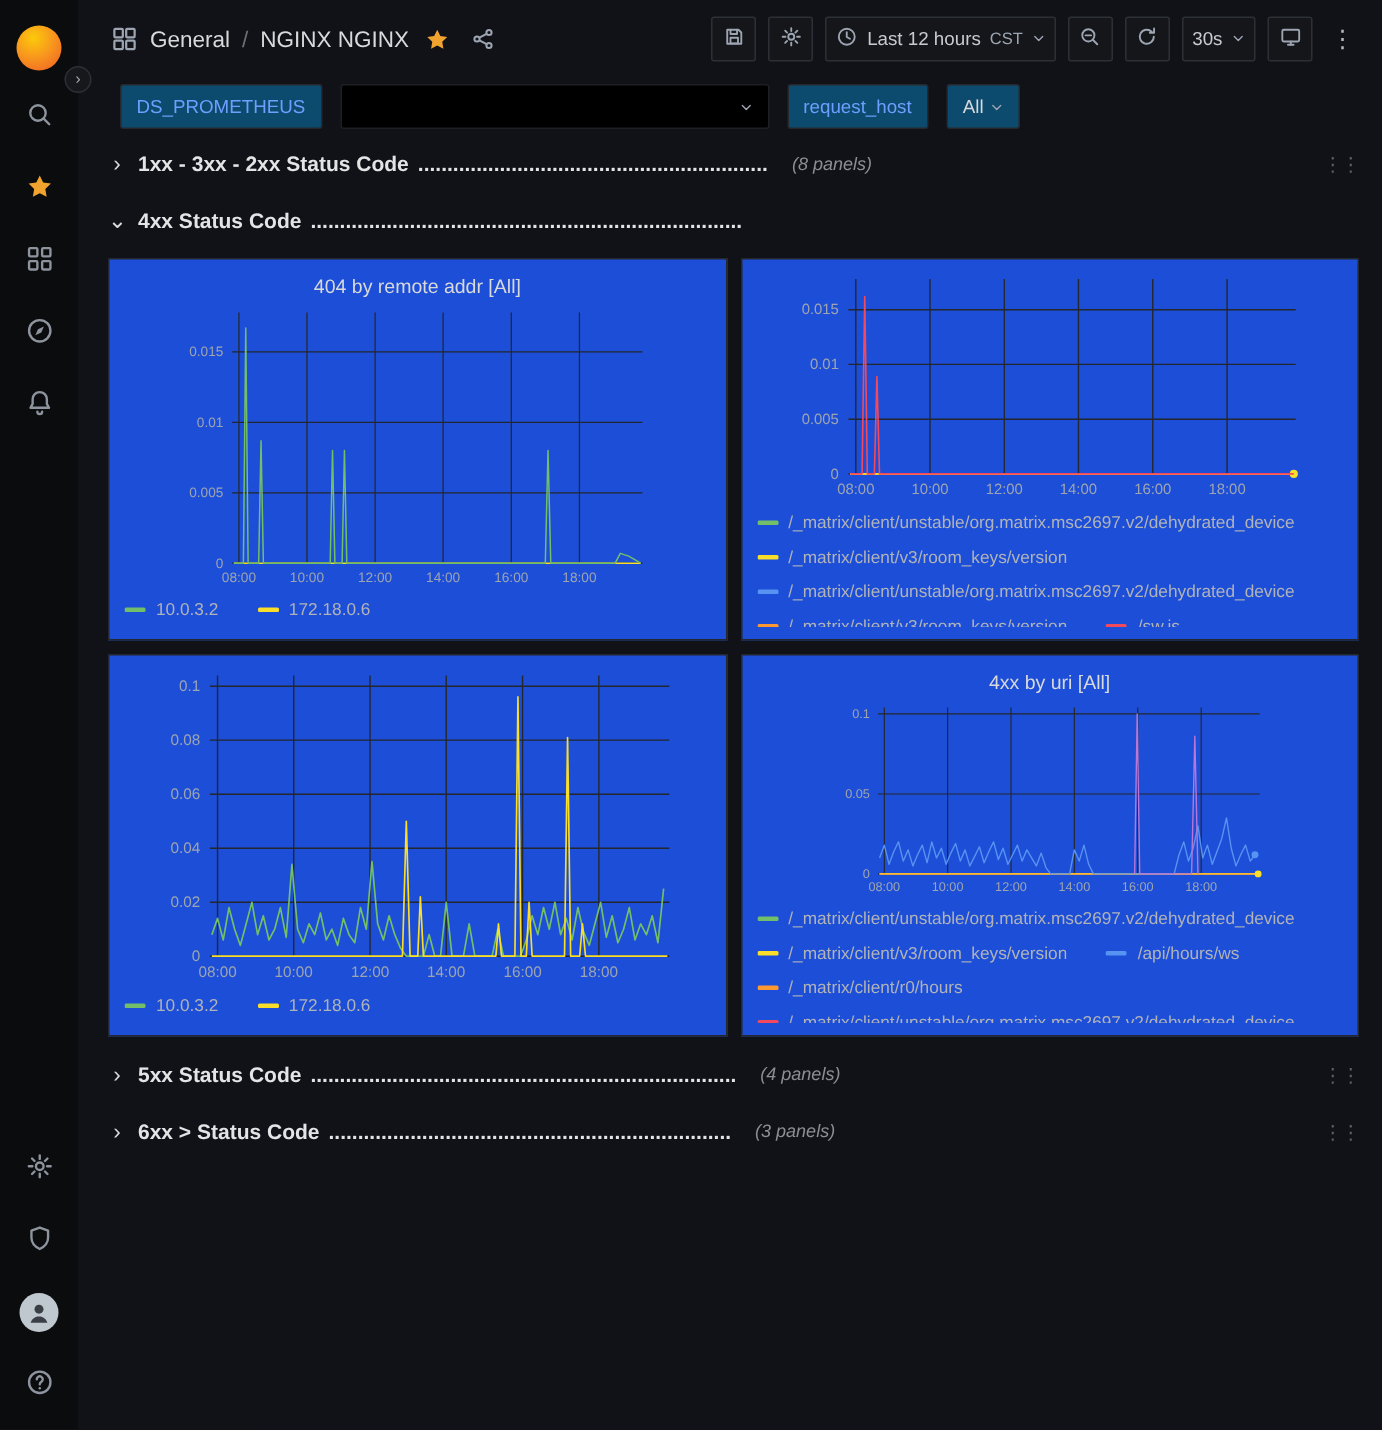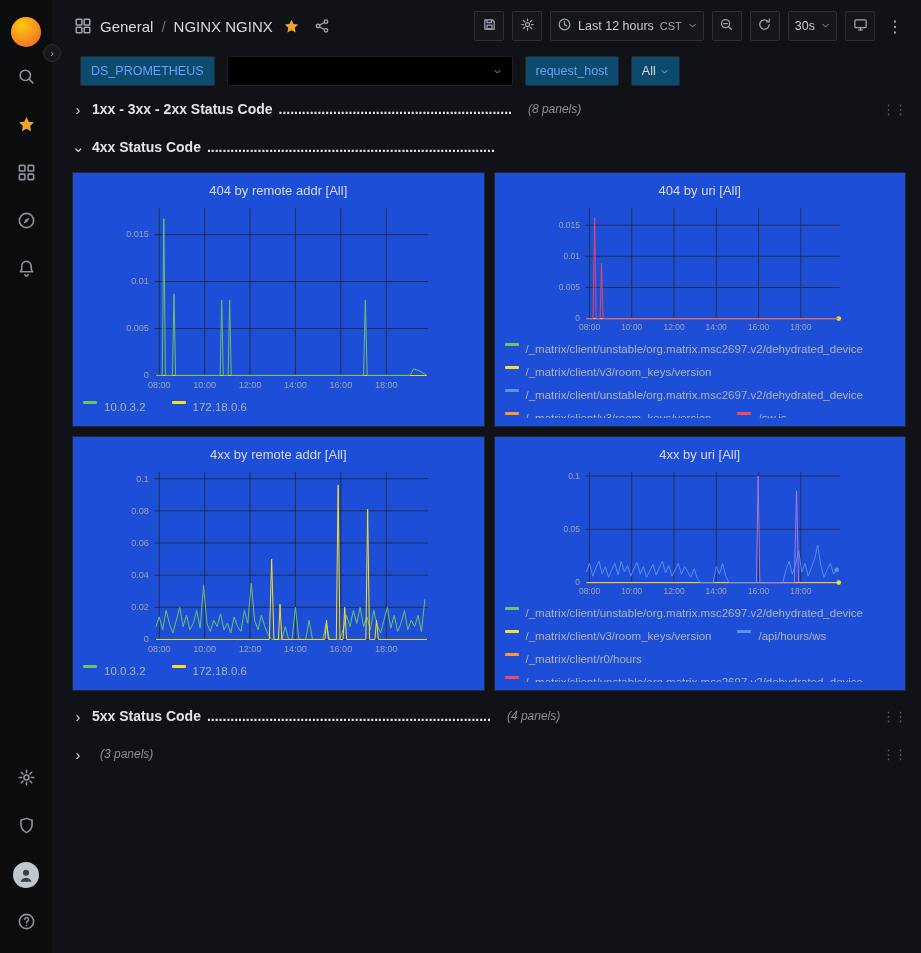--- a/index.html
+++ b/index.html
@@ -76,21 +76,21 @@
   .panel{background:#1d4ed8;border:1px solid #24272d;height:255px;display:flex;flex-direction:column;
     padding:4px 10px 8px;min-width:0}
   .panel-title{text-align:center;font-size:13px;font-weight:500;color:#d8d9da;padding:6px 0 2px;
     cursor:pointer}
   .chart{flex:1;min-height:0;width:100%}
   .chart text{fill:#9da5b0;font-size:11px;font-family:"Liberation Sans",sans-serif}
   .chart line.grid{stroke:#24272d;stroke-width:1}
   .legend{padding-top:3px;overflow:hidden}
   .legend.clipped{height:84px}
   .legend-row{display:flex;gap:26px;height:23px;align-items:center}
-  .legend-item{display:inline-flex;gap:7px;color:#b0b3b8;font-size:11.5px;
+  .legend-item{display:inline-flex;align-items:center;gap:7px;color:#b0b3b8;font-size:11.5px;
     white-space:nowrap;cursor:pointer;overflow:hidden}
   .legend-mark{width:14px;height:3px;border-radius:1px;display:inline-block;flex-shrink:0}
 </style>
 </head>
 <body>
 
 <div class="app">
 
   <aside class="sidebar">
     <div class="logo-wrap">
@@ -314,21 +314,20 @@
                   <span>10.0.3.2</span>
                 </span>
                 <span class="legend-item">
                   <span class="legend-mark" style="background: rgb(250, 222, 42);"></span>
                   <span>172.18.0.6</span>
                 </span>
               </div>
             </div>
         </section>
         <section class="panel">
-          <h2 class="panel-title">404 by uri [All]</h2>
           <svg class="chart" viewBox="0 0 390.5 174">
               <line class="grid" x1="51.5" y1="10" x2="51.5" y2="154"></line>
               <line class="grid" x1="106.3" y1="10" x2="106.3" y2="154"></line>
               <line class="grid" x1="161.2" y1="10" x2="161.2" y2="154"></line>
               <line class="grid" x1="216.0" y1="10" x2="216.0" y2="154"></line>
               <line class="grid" x1="270.9" y1="10" x2="270.9" y2="154"></line>
               <line class="grid" x1="325.8" y1="10" x2="325.8" y2="154"></line>
               <line class="grid" x1="46" y1="154.0" x2="376.5" y2="154.0"></line>
               <text x="39" y="157.5" text-anchor="end">0</text>
               <line class="grid" x1="46" y1="113.6" x2="376.5" y2="113.6"></line>
@@ -375,21 +374,20 @@
                   <span>/_matrix/client/v3/room_keys/version</span>
                 </span>
                 <span class="legend-item">
                   <span class="legend-mark" style="background: rgb(242, 73, 92);"></span>
                   <span>/sw.js</span>
                 </span>
               </div>
             </div>
         </section>
         <section class="panel">
-          <h2 class="panel-title">4xx by remote addr [All]</h2>
           <svg class="chart" viewBox="0 0 390.5 232">
               <line class="grid" x1="51.5" y1="10" x2="51.5" y2="212"></line>
               <line class="grid" x1="106.3" y1="10" x2="106.3" y2="212"></line>
               <line class="grid" x1="161.2" y1="10" x2="161.2" y2="212"></line>
               <line class="grid" x1="216.0" y1="10" x2="216.0" y2="212"></line>
               <line class="grid" x1="270.9" y1="10" x2="270.9" y2="212"></line>
               <line class="grid" x1="325.8" y1="10" x2="325.8" y2="212"></line>
               <line class="grid" x1="46" y1="212.0" x2="376.5" y2="212.0"></line>
               <text x="39" y="215.5" text-anchor="end">0</text>
               <line class="grid" x1="46" y1="173.2" x2="376.5" y2="173.2"></line>
@@ -489,19 +487,20 @@
 
       <div class="row-head">
         <span class="row-chev">›</span>
         <span class="row-title"><span>5xx Status Code</span><span class="dots">.........................................................................</span></span>
         <span class="row-count">(4 panels)</span>
         <span class="row-drag">⋮⋮</span>
       </div>
 
       <div class="row-head">
         <span class="row-chev">›</span>
+        <span class="row-title"><span>6xx &gt; Status Code</span><span class="dots">.....................................................................</span></span>
         <span class="row-count">(3 panels)</span>
         <span class="row-drag">⋮⋮</span>
       </div>
 
     </div>
   </div>
 </div>
 
 </body></html>

